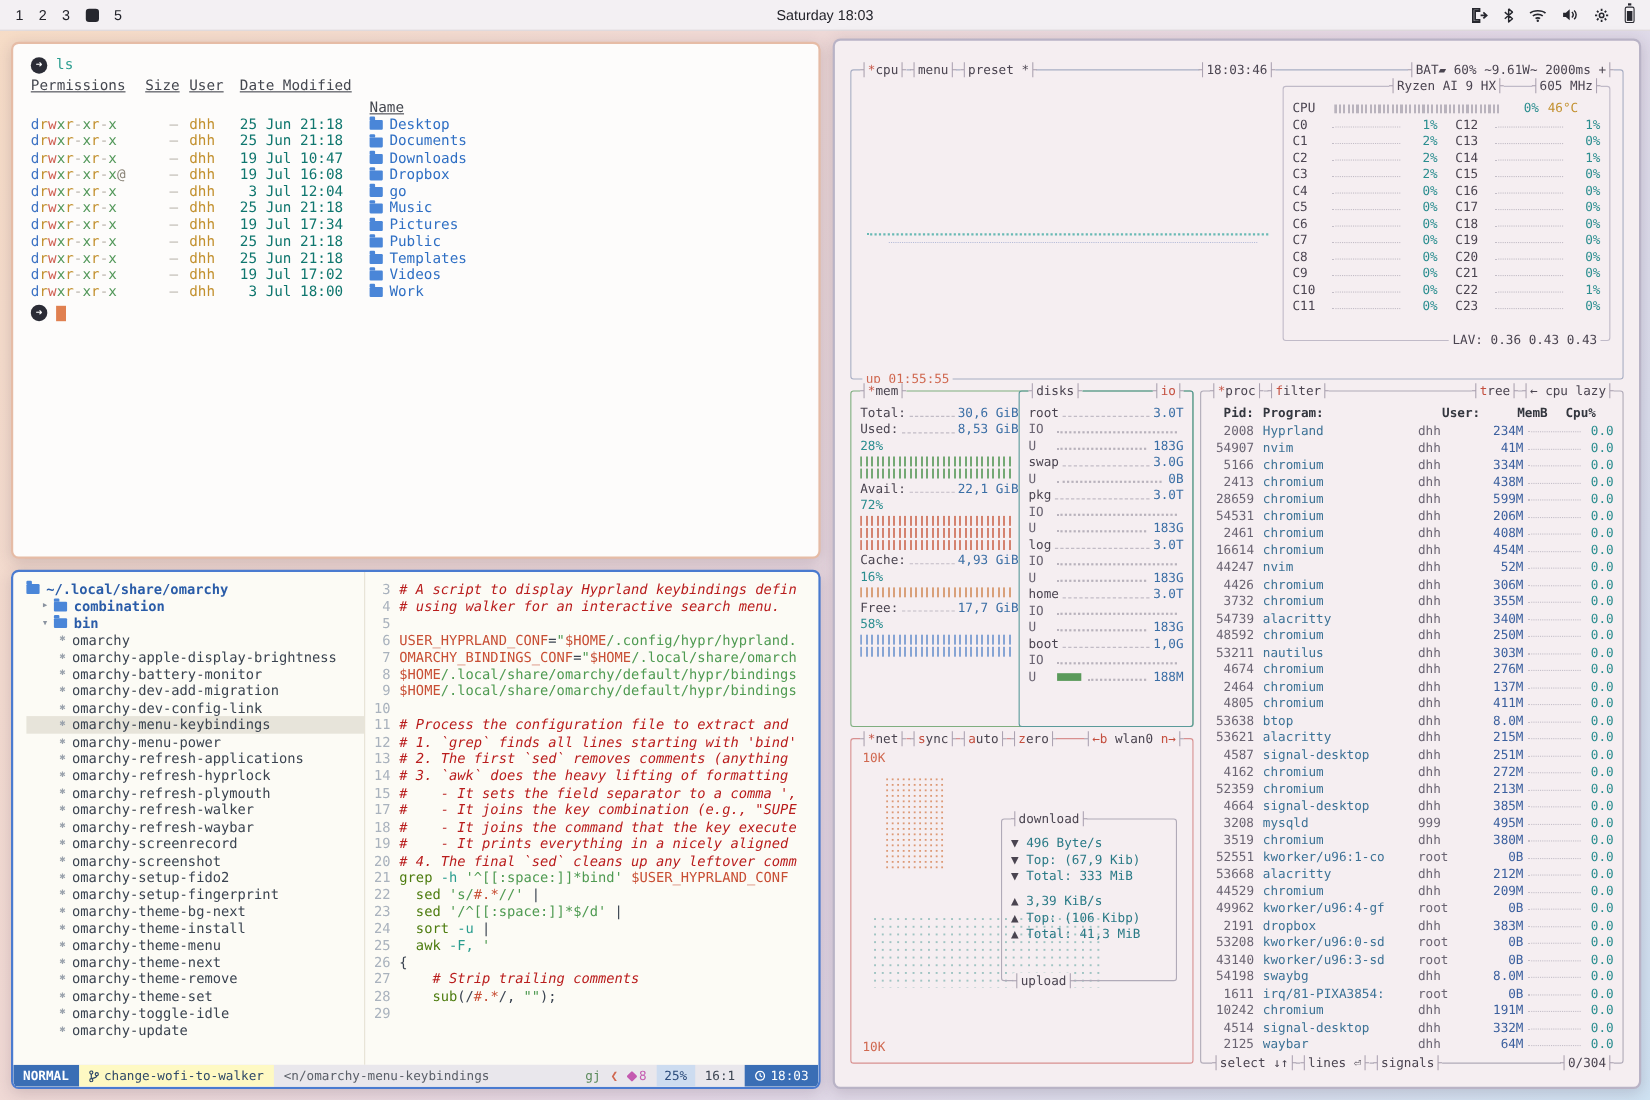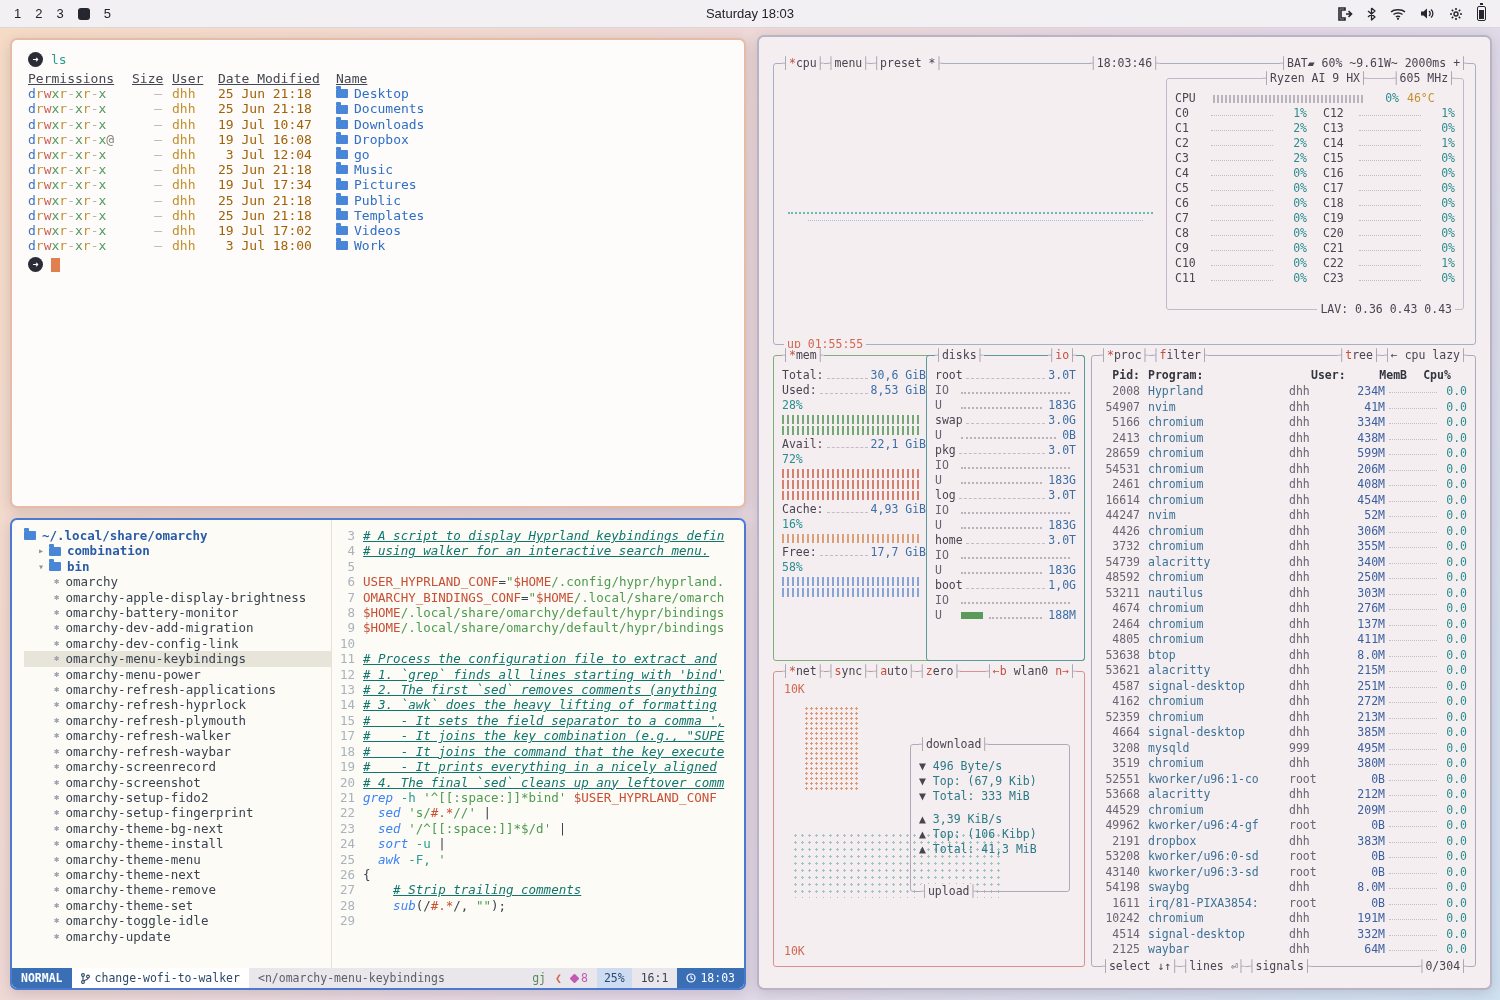--- a/index.html
+++ b/index.html
@@ -29,24 +29,24 @@
   #nvim-window { left:10px; top:518px; width:736px; height:472px; border:2px solid #4a7bd0; background:#fcfbf5; overflow:hidden; }
   #btop-window { left:757px; top:35px; width:735px; height:955px; border:2px solid #b9b3c6; background:#f5eef1; font-size:11.5px; color:#4a4450; }
 
   
   .prompt-line { display:flex; align-items:center; margin-bottom:4px; }
   .prompt-ico { width:15px; height:15px; border-radius:50%; background:#2b2c36; color:#fff; font-size:10px;
     line-height:15px; text-align:center; margin-right:8px; flex:0 0 auto; }
   .cmd { color:#2a9d8f; }
   .ls-head, .ls-row { display:flex; line-height:15.2px; white-space:pre; }
   .col-perm { width:104px; } .col-size { width:40px; text-align:right; padding-right:10px; color:#b9b3ab;}
-  .col-user { width:46px; color:#c2902e; } .col-date { width:118px; color:#a16207; }
+  .col-user { width:46px; color:#c2902e; } .col-date { width:118px; color:#0f766e; }
   .col-name { flex:1; color:#2f6fc4; display:flex; align-items:center; }
   .ls-head span { color:#44474f; }
-  .ls-head .h { text-decoration:underline; }
+  .ls-head .h { text-decoration:underline;margin-top:20px; }
   .ficon { display:inline-block; width:12px; height:9px; background:#4a86d8; border-radius:1px; position:relative; margin-right:6px; flex:0 0 auto;}
   .ficon::before { content:""; position:absolute; top:-3px; left:0; width:5px; height:3px; background:#4a86d8; border-radius:1px 1px 0 0; }
   .cursor-block { width:9px; height:14px; background:#e08050; display:inline-block; }
 
   
   .nv-sidebar { position:absolute; left:0; top:0; bottom:20px; width:320px; padding:8px 0 0 12px;
     font-size:12.5px; line-height:15.4px; overflow:hidden; border-right:1px solid #e6e2d4; }
   .tree-row { display:flex; align-items:center; white-space:pre; color:#33506e; cursor:default; }
   .tree-row.lvl1 { padding-left:14px; } .tree-row.lvl2 { padding-left:30px; }
   .tree-row.sel { background:#e7e4da; }
@@ -54,30 +54,30 @@
   .tree-file { color:#3a4350; }
   .tree-f { background:#4a86d8; }
   .chev { color:#8a93a0; margin-right:5px; font-size:10px; }
   .script-ico { color:#9aa2ac; margin-right:6px; font-size:9px; }
   .nv-editor { position:absolute; left:321px; top:0; right:0; bottom:20px; padding-top:8px;
     font-size:12.5px; line-height:15.4px; overflow:hidden; }
   .code-row { display:flex; white-space:pre; }
   .code-row.cur { background:#f1ede0; }
   .ln { width:30px; text-align:right; padding-right:8px; color:#a9b2bd; flex:0 0 auto; }
   .code-row.cur .ln { color:#d05030; font-weight:bold; }
-  .tk-cm { color:#0f766e; font-style:italic;text-decoration:underline; }
+  .tk-cm { color:#b91c1c; font-style:italic; }
   .tk-st { color:#4e9a51; }
   .tk-va { color:#c84f35; }
-  .tk-kw { color:#3b82f6;font-style:italic; }
+  .tk-kw { color:#4d7c0f; }
   .tk-op { color:#2a9d8f; }
   .tk-pl { color:#3a4350; }
   .statusline { position:absolute; left:0; right:0; bottom:0; height:20px; background:#e9e7ec;
     display:flex; align-items:center; font-size:11.5px; color:#4a4f58; overflow:hidden; }
   .mode-chip { background:#3a6eb5; color:#fff; font-weight:bold; padding:0 9px; height:100%; display:flex; align-items:center; }
-  .branch-chip { background:#ffffff; padding:0 9px; height:100%; display:flex; align-items:center; gap:5px; color:#2e4868; }
+  .branch-chip { background:#fef9c3; padding:0 9px; height:100%; display:flex; align-items:center; gap:5px; color:#2e4868; }
   .sl-file { margin-left:9px; color:#5a5f68; }
   .sl-right { margin-left:auto; display:flex; align-items:center; gap:9px; height:100%; }
   .sl-lt { color:#d06850; }
   .plug { color:#c45ab0; display:flex; align-items:center; gap:3px; }
   .plug-d { width:7px; height:7px; background:#c45ab0; transform:rotate(45deg); display:inline-block; border-radius:1px; }
   .pct-chip { background:#cddcf0; color:#2a4a7a; padding:0 7px; height:100%; display:flex; align-items:center; }
   .time-chip { background:#3a6eb5; color:#fff; padding:0 9px; height:100%; display:flex; align-items:center; gap:4px; }
 
   
   .bbox { position:absolute; border:1px solid #b0aab8; border-radius:3px; }

